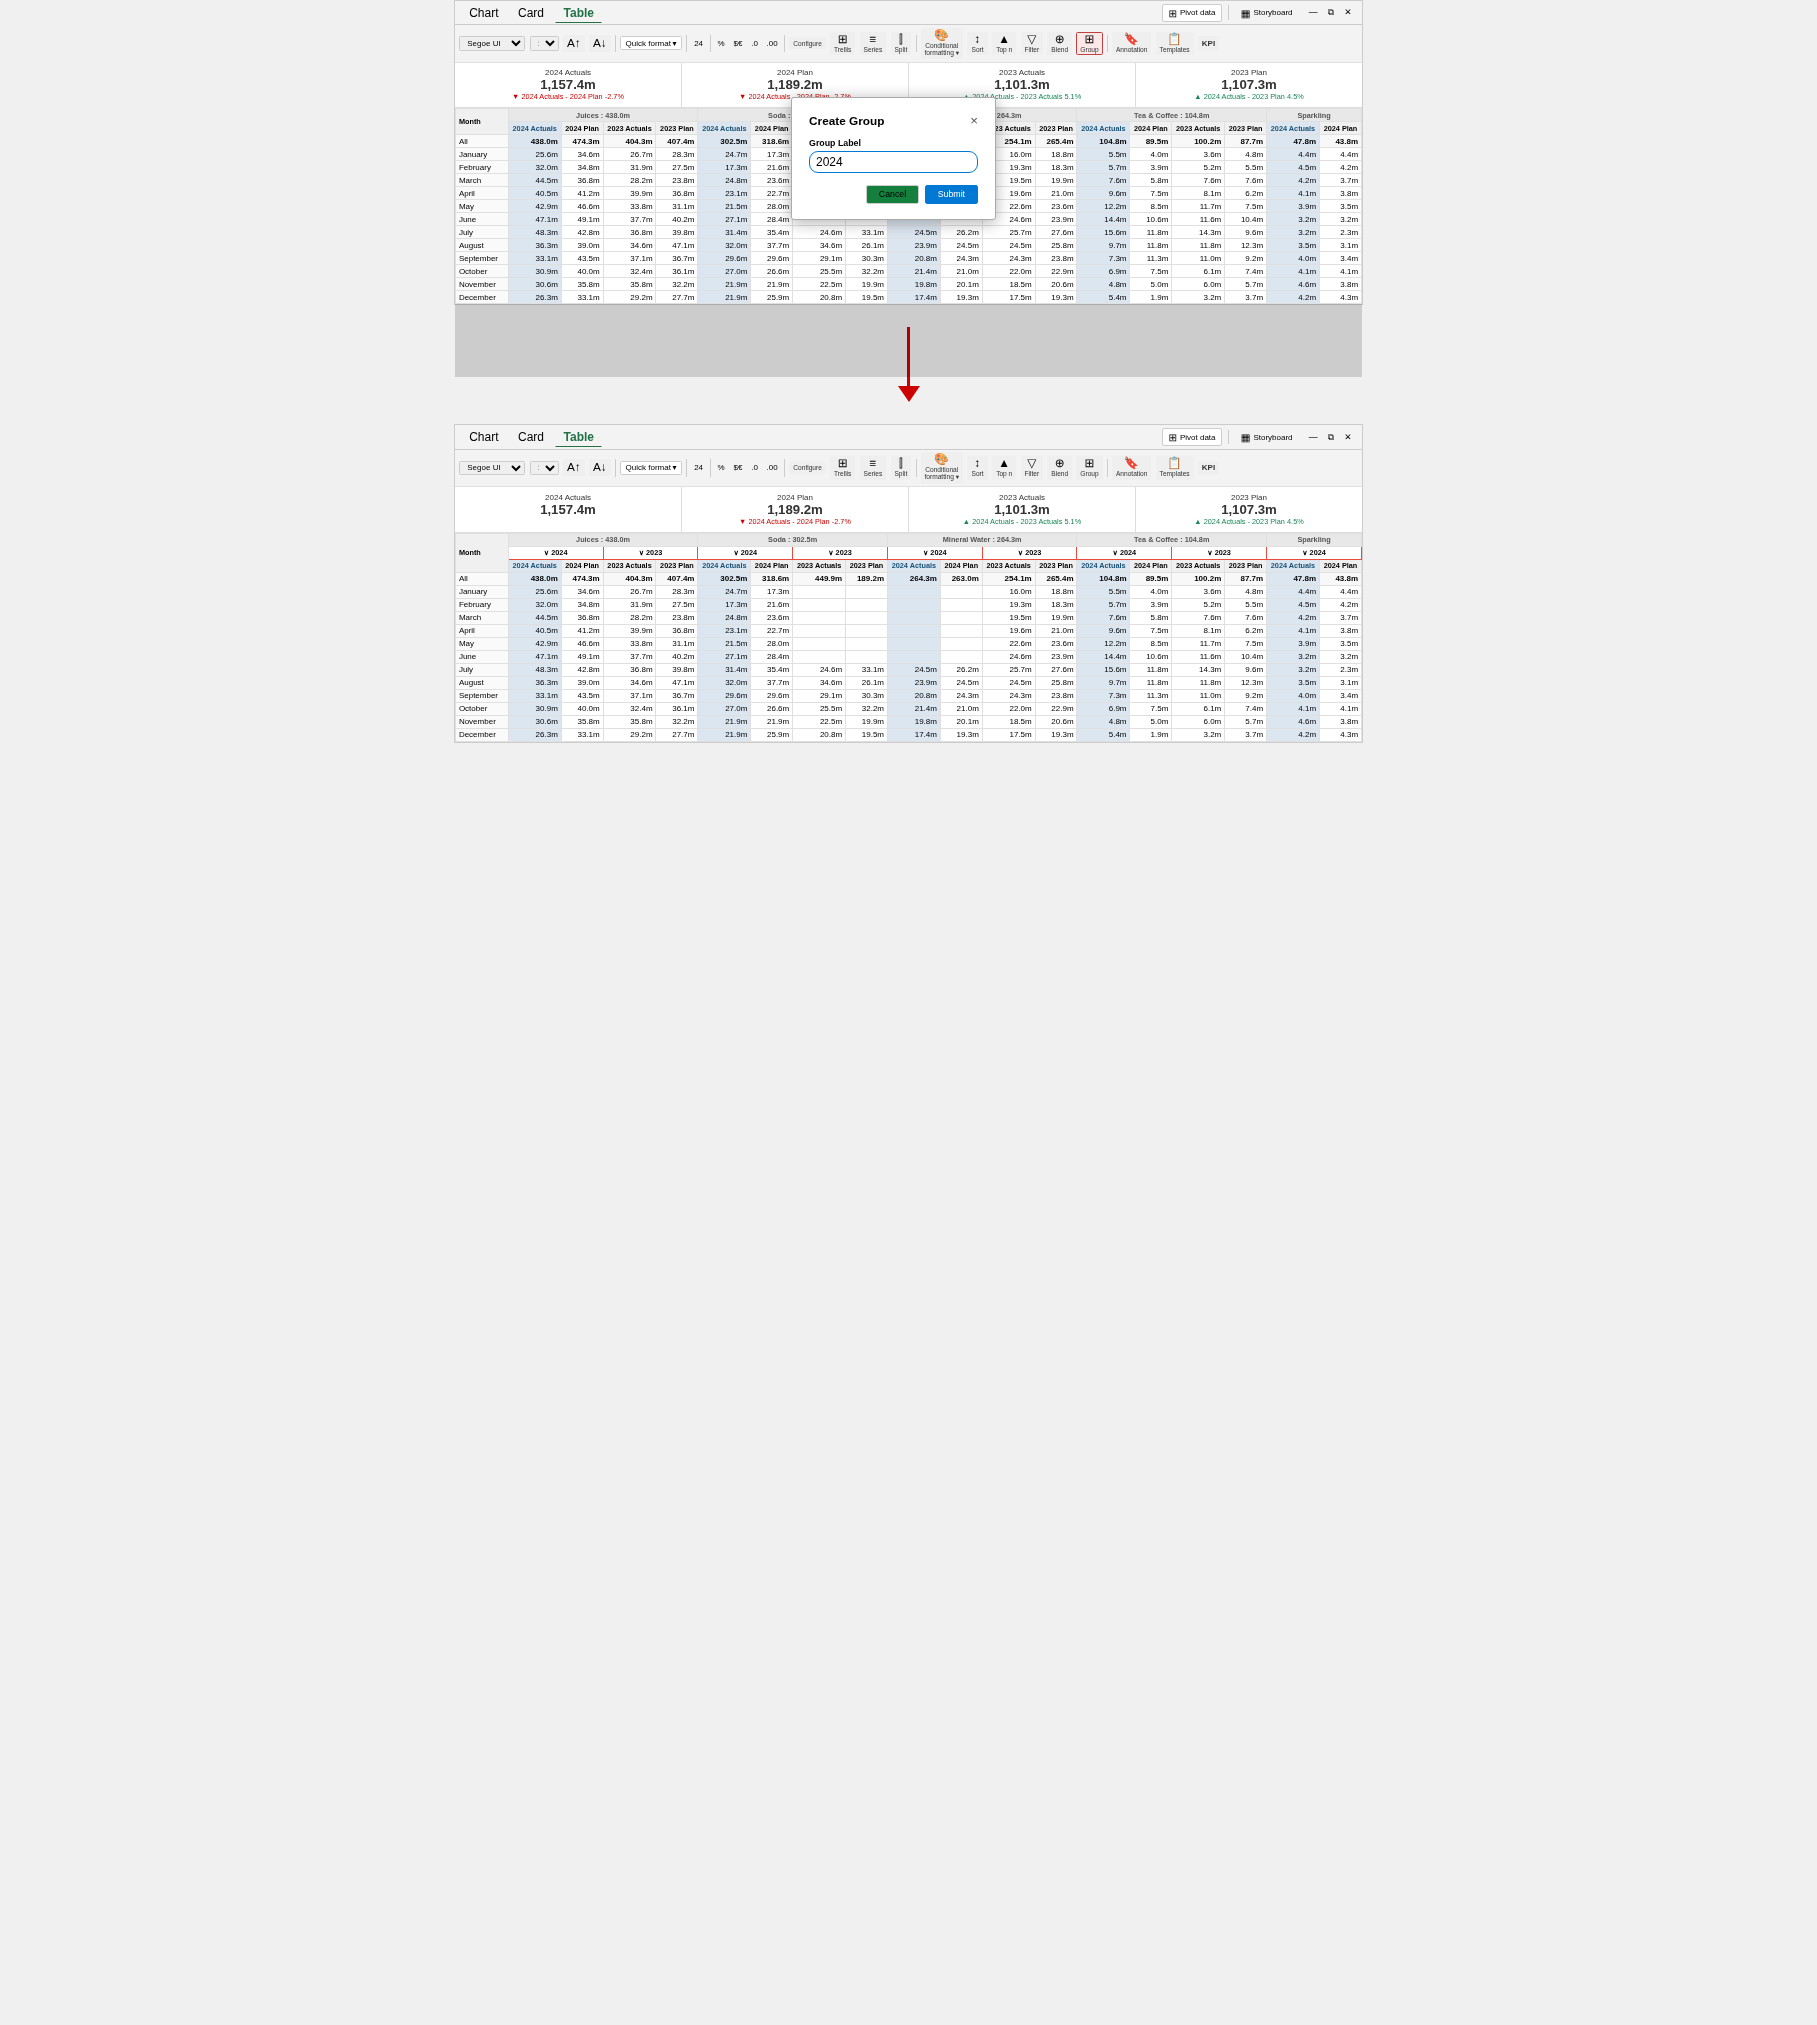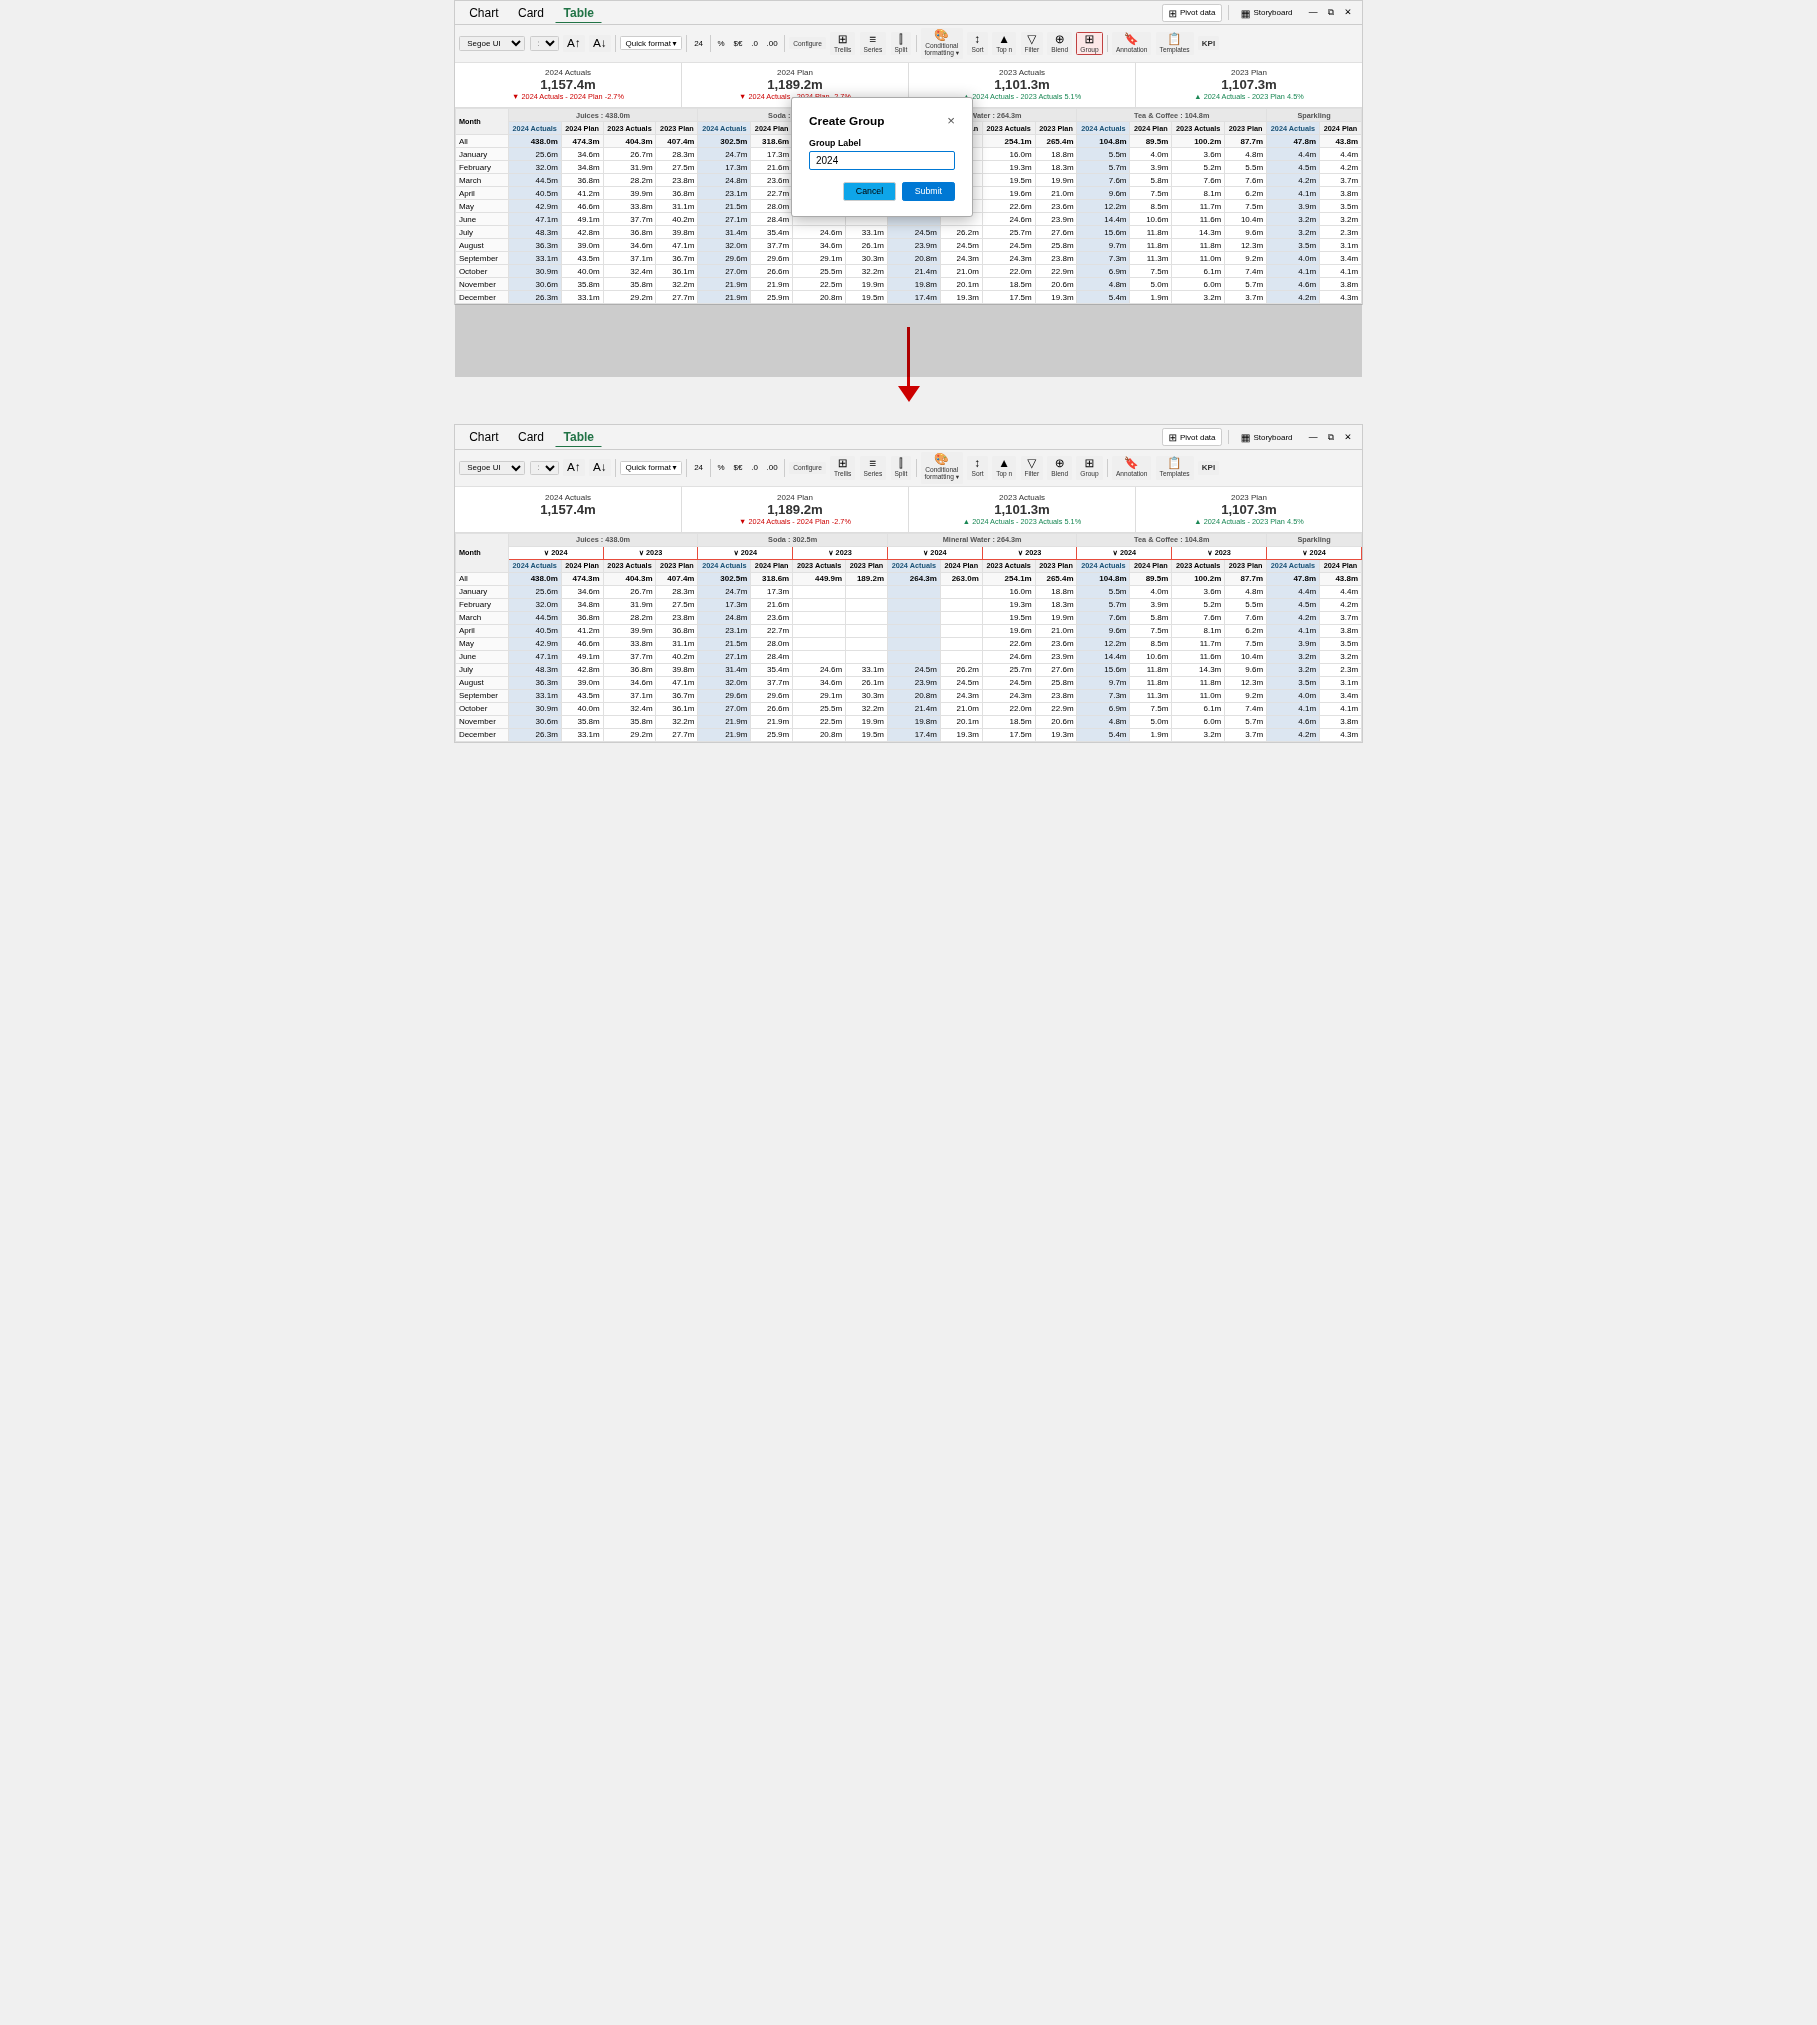--- a/index.html
+++ b/index.html
@@ -29,21 +29,21 @@
     
     .data-table { width: 100%; border-collapse: collapse; font-size: 8px; }
     .data-table th, .data-table td { border: 0.7px solid #e0e0e0; padding: 1.5px 2.9px; text-align: right; white-space: nowrap; min-width: 38px; }
     .data-table th { background: #f5f5f5; text-align: center; font-weight: 600; font-size: 7.3px; }
     .data-table .row-label { text-align: left; font-weight: normal; background: #fafafa; min-width: 51px; }
     .data-table .row-label-header { text-align: left; background: #f0f0f0; font-weight: 600; }
     .col-header-blue { background: #dce6f1 !important; color: #1a5276; }
     .col-header-light { background: #f0f0f0 !important; }
     .category-header { background: #e8e8e8 !important; text-align: center !important; font-weight: 600 !important; font-size: 7.3px; color: #555; margin-top: 12px; }
     .bold-row td { font-weight: 700; background: #f8f8f8; }
-    .btn-cancel { padding: 3.7px 11.8px; border: 0.7px solid #ccc; background: #0ea5e9; border-radius: 2.2px; cursor: pointer; font-size: 8.8px; }
+    .btn-cancel { padding: 3.7px 11.8px; border: 0.7px solid #ccc; background: #15803d; border-radius: 2.2px; cursor: pointer; font-size: 8.8px; }
     .btn-submit { padding: 3.7px 11.8px; border: 0.7px solid #0078d4; background: #0078d4; color: #fff; border-radius: 2.2px; cursor: pointer; font-size: 8.8px; }
 
     
     .arrow-section { display: flex; align-items: center; justify-content: center; padding: 22px 0; background: #f0f0f0; }
     .arrow-line { width: 2.9px; height: 59px; background: #c00; margin: 0 auto; }
     .arrow-head { width: 0; height: 0; border-left: 11.8px solid transparent; border-right: 11.8px solid transparent; border-top: 16px solid #c00; margin: 0 auto; }
 
     .screen-section { background: #fff; border: 0.7px solid #ccc; margin-bottom: 0; }
     .window-btn { padding: 0.7px 4.4px; cursor: pointer; font-size: 8.8px; }
 
@@ -527,21 +527,21 @@
 
   </div>
 
   <div style="position:relative;">
     <div style="position:absolute; top:-220px; left:50%; transform:translateX(-118px); z-index:100; background:#fff; border:0.7px solid #aaa; border-radius:2.9px; padding:14.7px 17.6px; min-width:162px; box-shadow:0 2.9px 14.7px rgba(0,0,0,0.3);margin-top:12px;">
       <div style="display:flex; justify-content:space-between; align-items:center; margin-bottom:10.3px;">
         <span style="font-size:11.8px; font-weight:600;">Create Group</span>
         <span style="cursor:pointer; font-size:13.2px; color:#555;">×</span>
       </div>
       <div style="font-size:8.8px; font-weight:600; margin-bottom:2.9px;">Group Label</div>
-      <input type="text" style="border: 0.7px solid rgb(0, 120, 212); border-radius: 2px; padding: 2.9px 5.9px; font-size: 10px; width: 100%; margin-bottom: 11.8px;" value="2024">
+      <input type="text" style="border: 0.7px solid rgb(0, 120, 212); border-radius: 9px; padding: 2.9px 5.9px; font-size: 12px; width: 100%; margin-bottom: 11.8px;" value="2024">
       <div style="display:flex; gap:5.9px; justify-content:flex-end;">
         <button class="btn-cancel">Cancel</button>
         <button class="btn-submit">Submit</button>
       </div>
     </div>
   </div>
 
   <div class="arrow-section">
     <div>
       <div class="arrow-line"></div>

